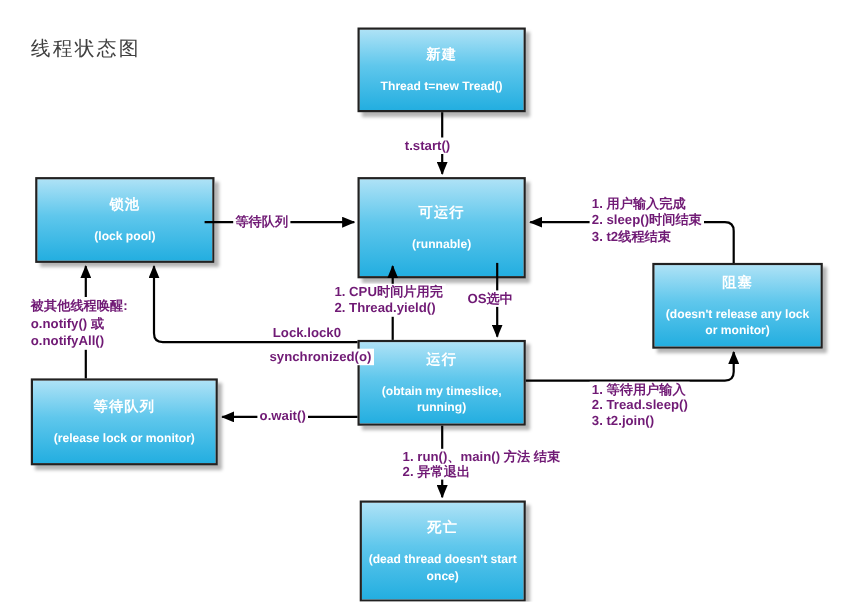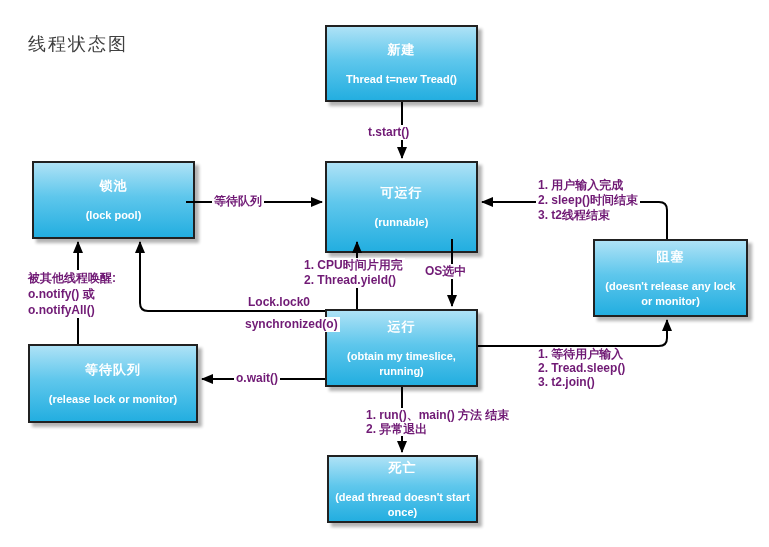--- a/index.html
+++ b/index.html
@@ -20,21 +20,21 @@
     gap:13px;color:#ffffff;font-weight:bold;text-align:center;
   }
   .node-title{font-size:13px;letter-spacing:1px;}
   .node-sub{font-size:11px;line-height:1.3;padding:0 5px;}
   #node-new{left:325px;top:25px;width:153px;height:77px;}
   #node-runnable{left:325px;top:161px;width:153px;height:92px;text-align:right;}
   #node-lockpool{left:32px;top:161px;width:163px;height:78px;}
   #node-blocked{left:593px;top:239px;width:155px;height:78px;}
   #node-running{left:325px;top:309px;width:153px;height:78px;}
   #node-waitqueue{left:28px;top:344px;width:170px;height:79px;}
-  #node-dead{left:327px;top:455px;width:151px;height:68px;}
+  #node-dead{left:327px;top:455px;width:151px;height:92px;}
   #connectors{position:absolute;left:0;top:0;z-index:3;pointer-events:none;}
   .elabel{
     position:absolute;z-index:4;background:#ffffff;color:#701a75;
     font-weight:bold;font-size:12px;line-height:15px;white-space:nowrap;
     padding:0 2px;
   }
   .elabel div{white-space:nowrap;}
   #label-t-start{left:366px;top:125px;}
   #label-got-lock{left:212px;top:194px;}
   #label-blocked-to-runnable{left:536px;top:178px;}

